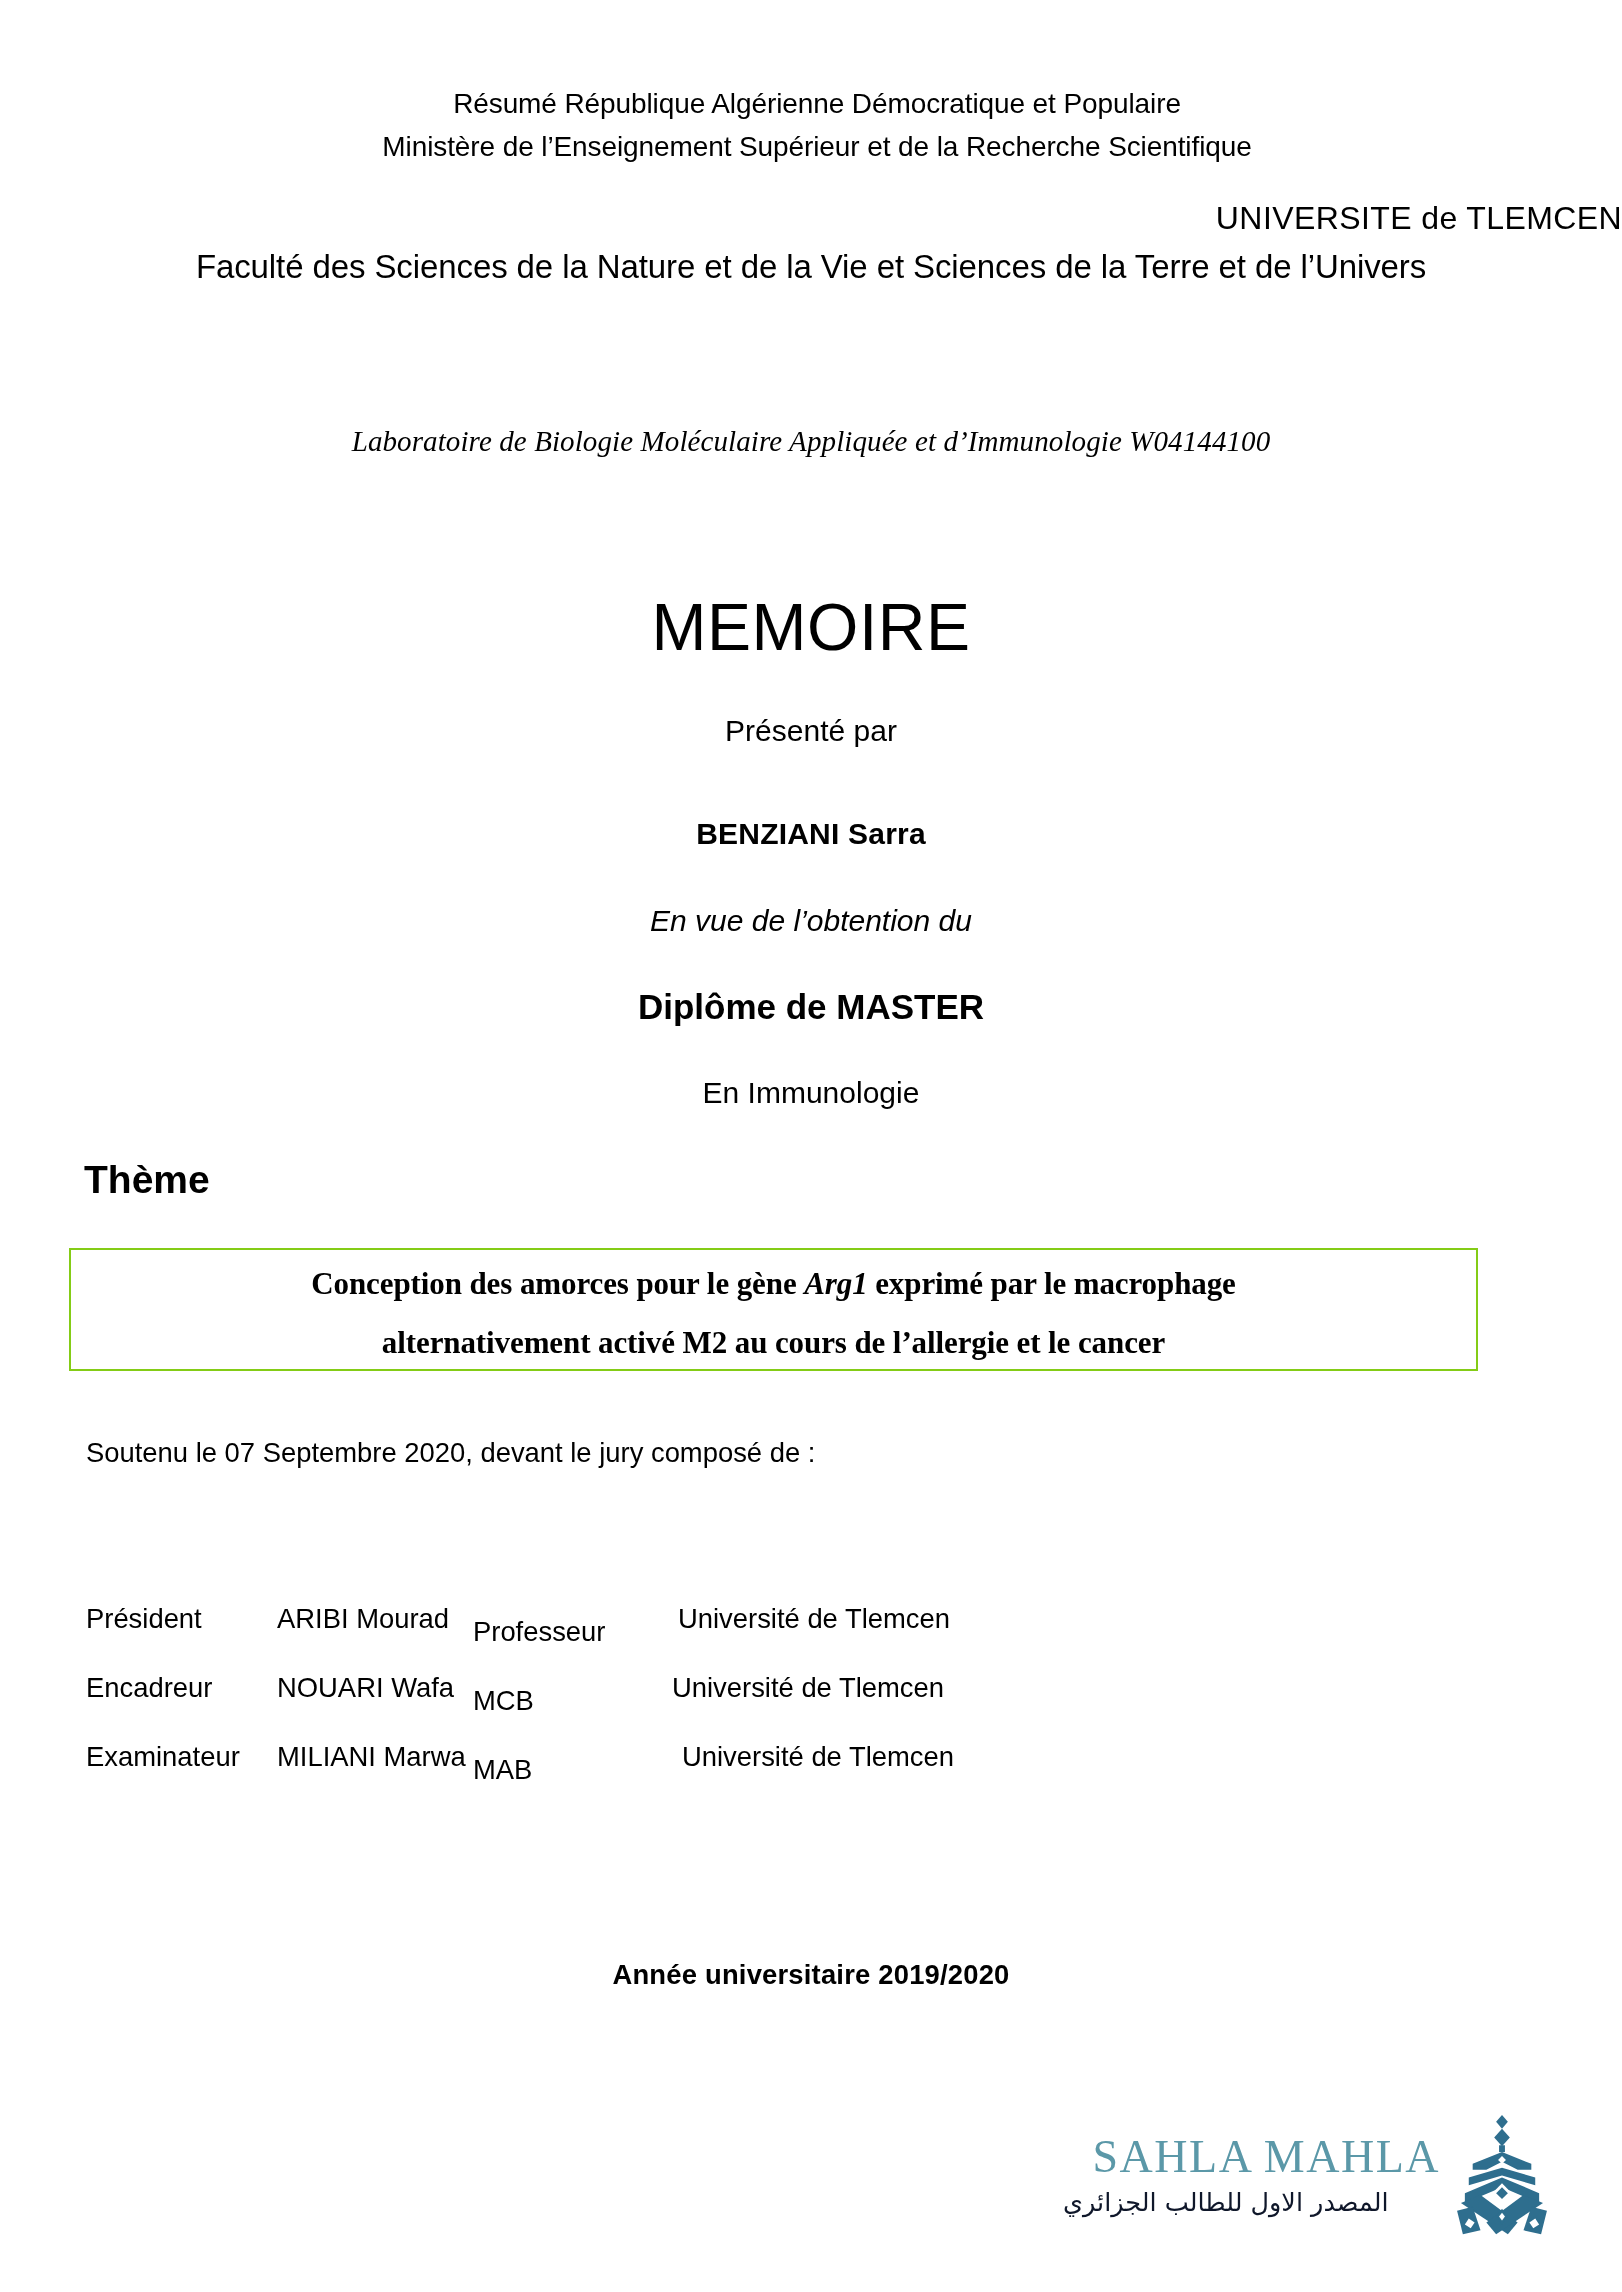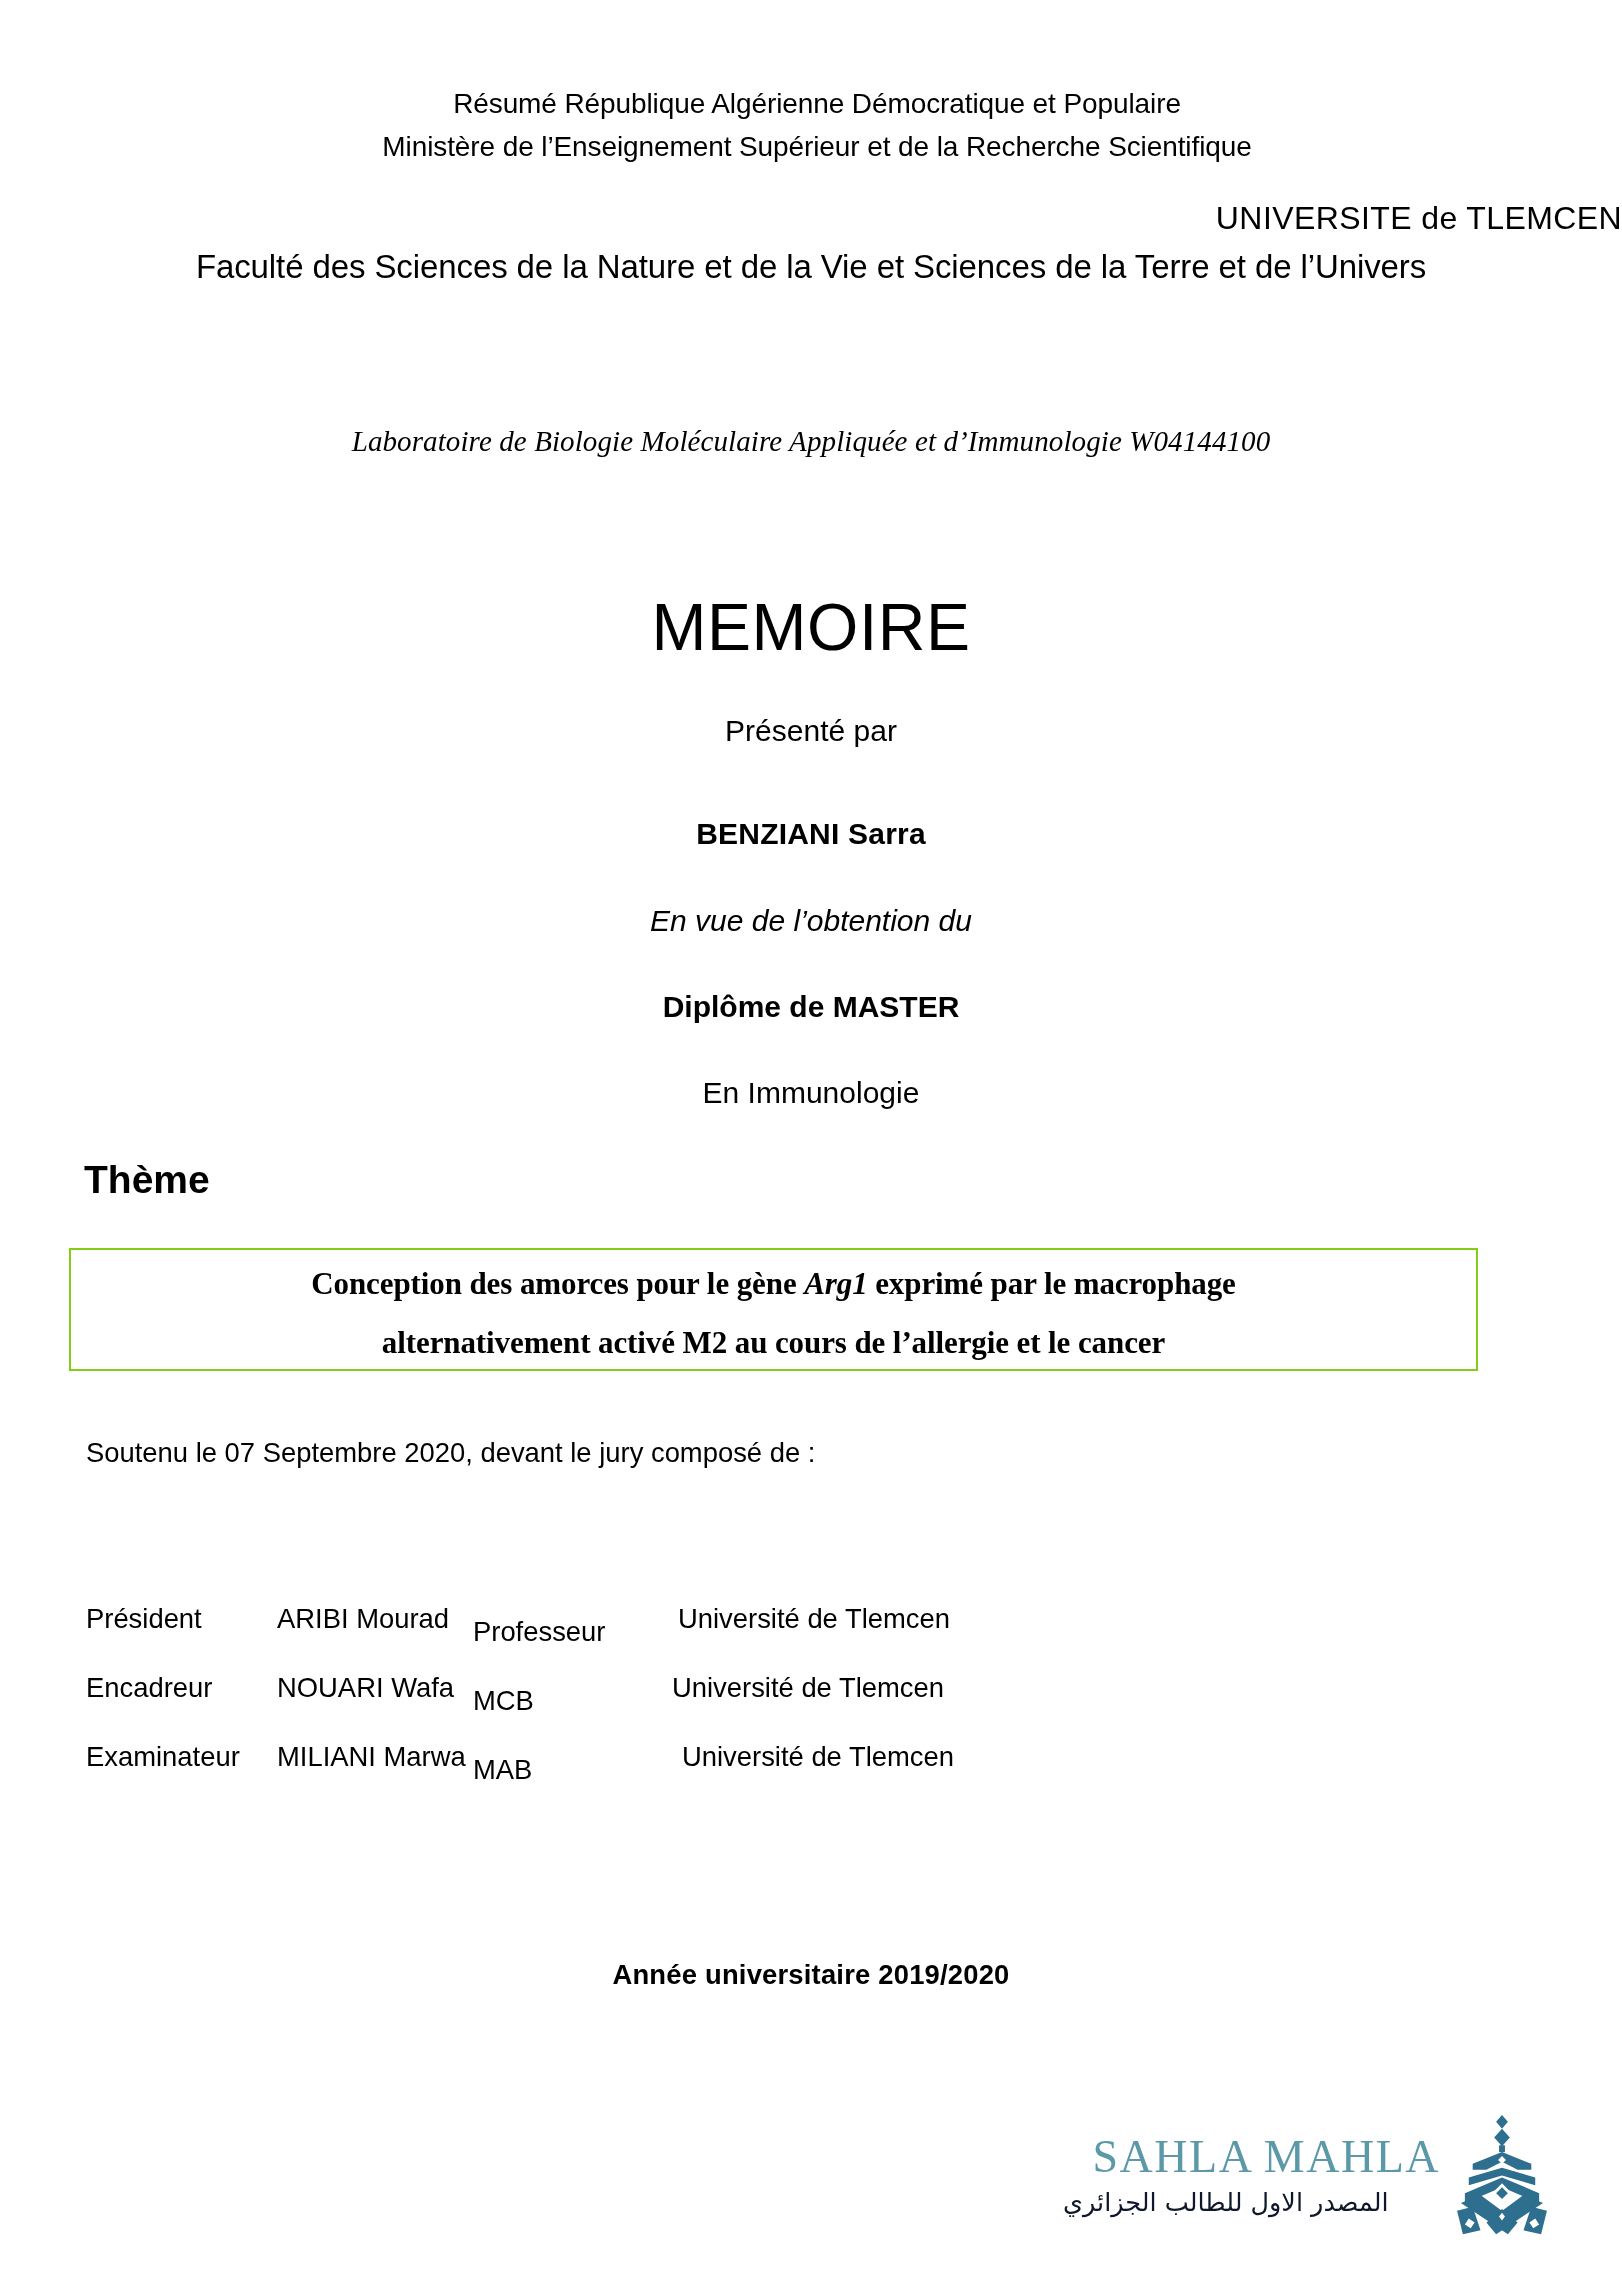--- a/index.html
+++ b/index.html
@@ -113,21 +113,21 @@
     top: 899px;
     font-size: 30px;
     font-style: italic;
     line-height: 43px;
     text-align: center;
   }
   .diploma {
     position: absolute;
     left: 0; right: 0;
     top: 985px;
-    font-size: 30px;
+    font-size: 35px;
     font-weight: bold;
     line-height: 43px;
     text-align: center;
   }
   .speciality {
     position: absolute;
     left: 0; right: 0;
     top: 1071px;
     font-size: 30px;
     line-height: 43px;

